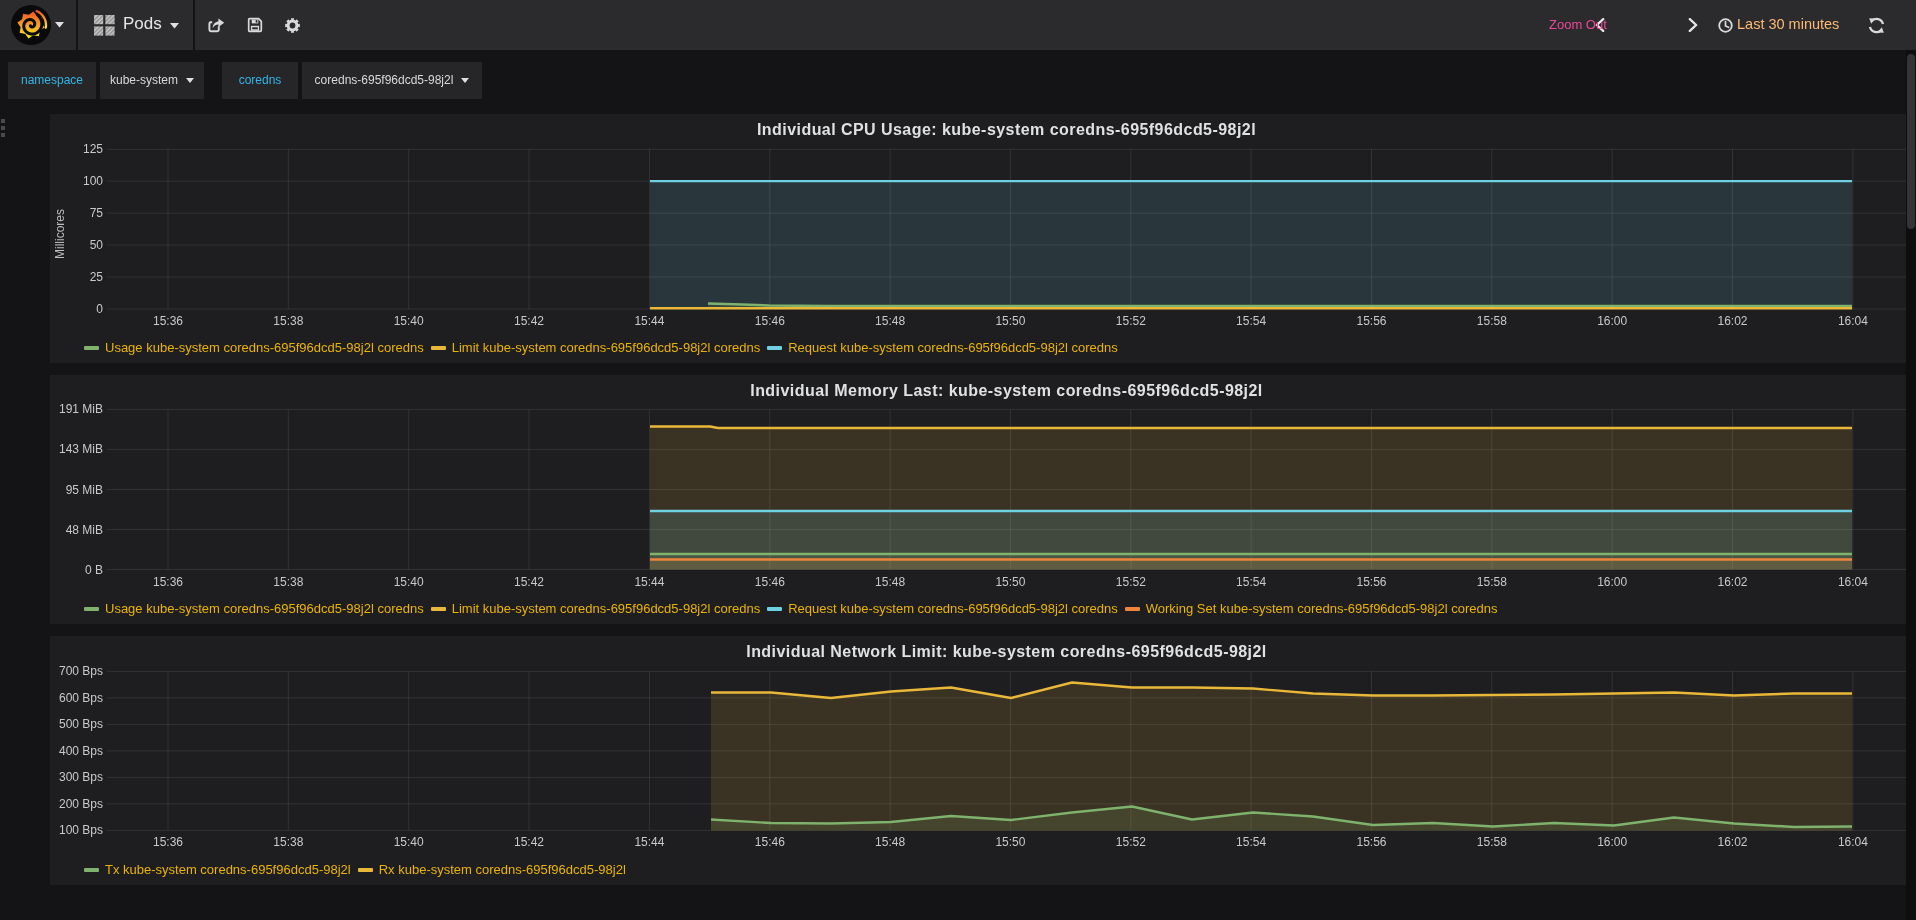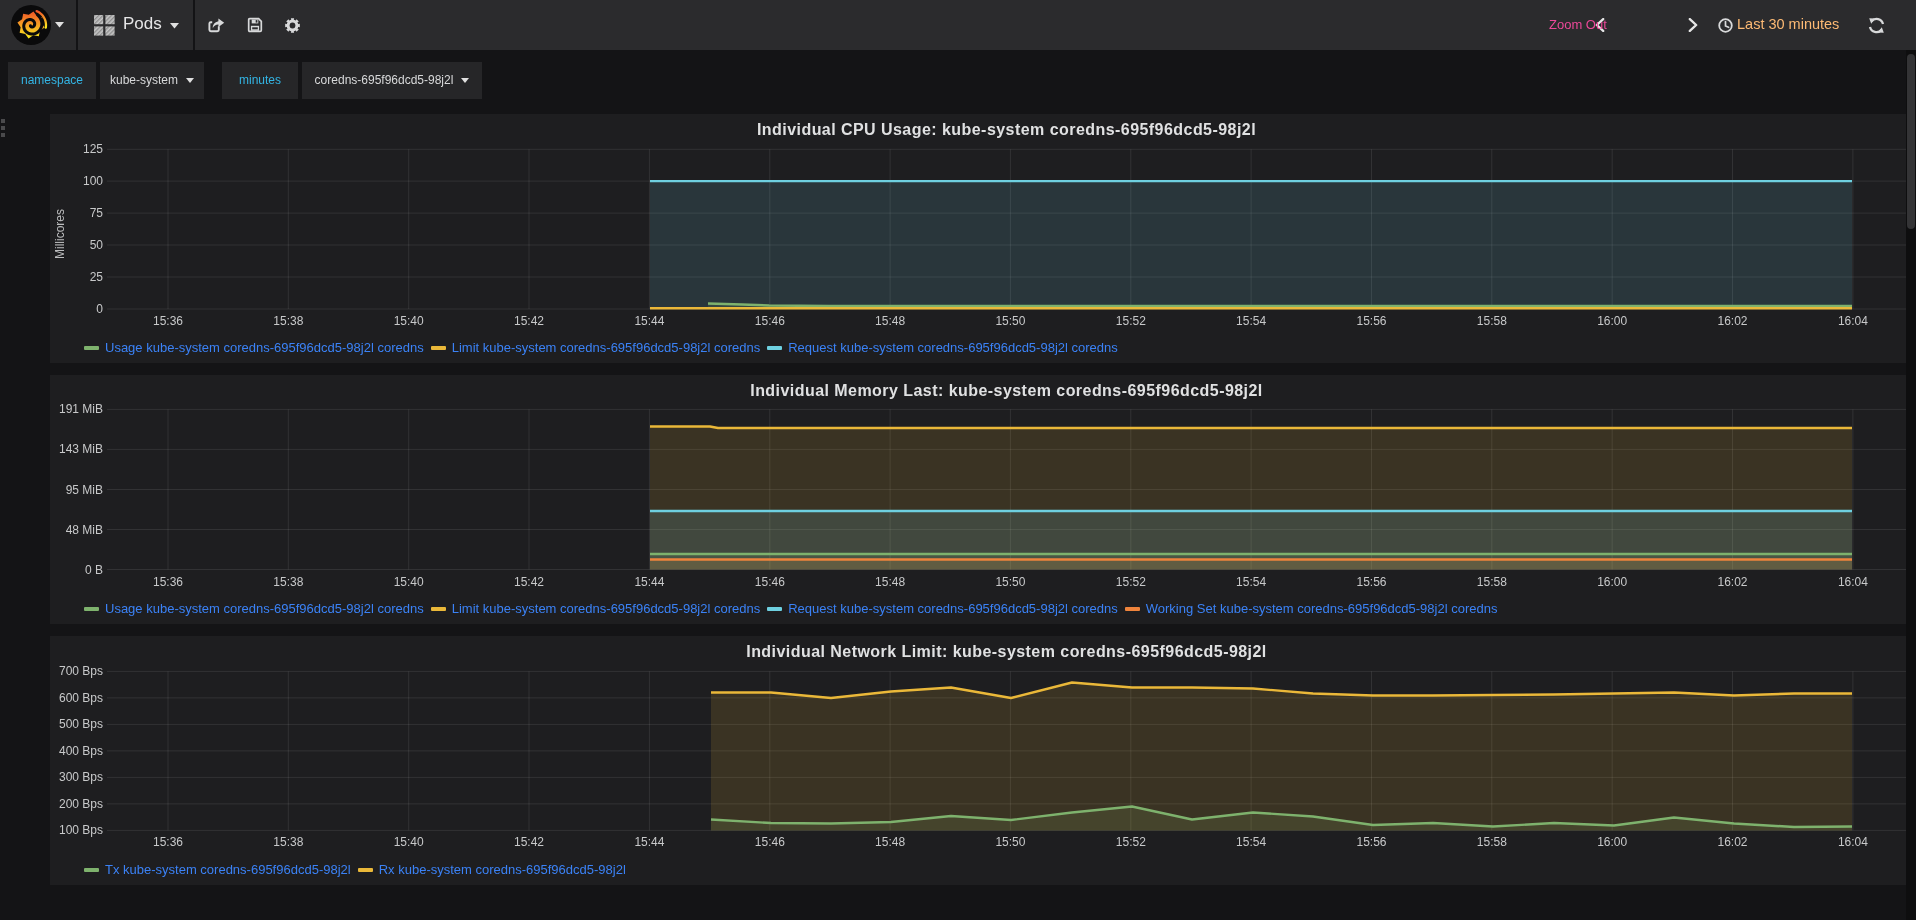--- a/index.html
+++ b/index.html
@@ -11,21 +11,21 @@
 .sub { position:absolute; left:0; top:0; width:1916px; height:50px; }
 .box { position:absolute; top:62px; height:37px; background:#262628; color:#d8d9da;
   font-size:12px; line-height:37px; text-align:center; white-space:nowrap; }
 .box.lab { color:#33b5e5; }
 .vcaret { display:inline-block; width:0; height:0; border-left:4.5px solid transparent;
   border-right:4.5px solid transparent; border-top:5px solid #e0e0e0; margin-left:8px; vertical-align:middle; }
 .panel { position:absolute; left:8px; width:1891px; background:#1e1e20;margin-left:42px; }
 .ptitle { position:absolute; top:7px; left:11px; width:100%; text-align:center;
   font-size:16px; font-weight:bold; color:#e0e1e2; letter-spacing:0.45px; }
 .legend { position:absolute; left:34px; top:226px; height:16px; white-space:nowrap;
-  font-size:13px; color:#3b82f6; }
+  font-size:13px; color:#eab308; }
 .li { margin-right:7px; }
 .ld { display:inline-block; width:15px; height:4px; border-radius:1px; margin-right:6px; vertical-align:2.5px; }
 .rsz { position:absolute; right:4px; bottom:1px; }
 .ldots { position:absolute; left:1px; top:119px; }
 .ldots i { display:block; width:4px; height:4px; background:#4a4a4c; margin-bottom:3px; }
 .sbar { position:absolute; right:0; top:50px; width:10px; height:870px; background:#0e0e0f; }
 .sthumb { position:absolute; right:1px; top:54px; width:8px; height:175px; background:#343436; border-radius:4px; }
 svg text { font-family:"Liberation Sans", sans-serif; }
 </style></head>
 <body>
@@ -95,21 +95,21 @@
 <svg width="17" height="17" viewBox="0 0 17 17" style="position:absolute;left:1868px;top:17px">
 <path d="M 15 7 A 6.6 6.6 0 0 0 3.5 4.2" fill="none" stroke="#d8d9da" stroke-width="2.3"></path>
 <polygon points="1.2,1.2 7.0,1.4 3.2,6.8" fill="#d8d9da"></polygon>
 <path d="M 2 10 A 6.6 6.6 0 0 0 13.5 12.8" fill="none" stroke="#d8d9da" stroke-width="2.3"></path>
 <polygon points="15.8,15.8 10.0,15.6 13.8,10.2" fill="#d8d9da"></polygon>
 </svg>
 </div>
 <div class="sub">
 <div class="box lab" style="left:8px;width:88px">namespace</div>
 <div class="box val" style="left:100px;width:104px">kube-system<span class="vcaret"></span></div>
-<div class="box lab" style="left:222px;width:76px">minutes</div>
+<div class="box lab" style="left:222px;width:76px">coredns</div>
 <div class="box val" style="left:302px;width:180px">coredns-695f96dcd5-98j2l<span class="vcaret"></span></div>
 </div>
 <div class="panel" style="top:114px;height:249px">
       <div class="ptitle">Individual CPU Usage: kube-system coredns-695f96dcd5-98j2l</div>
       <svg style="position:absolute;left:0;top:0" width="1891" height="225" viewBox="0 0 1891 225">
         <line x1="57.0" y1="195.0" x2="1863.0" y2="195.0" stroke="rgba(255,255,255,0.09)" stroke-width="1"></line>
         <line x1="57.0" y1="163.0" x2="1863.0" y2="163.0" stroke="rgba(255,255,255,0.09)" stroke-width="1"></line>
         <line x1="57.0" y1="131.0" x2="1863.0" y2="131.0" stroke="rgba(255,255,255,0.09)" stroke-width="1"></line>
         <line x1="57.0" y1="99.1" x2="1863.0" y2="99.1" stroke="rgba(255,255,255,0.09)" stroke-width="1"></line>
         <line x1="57.0" y1="67.1" x2="1863.0" y2="67.1" stroke="rgba(255,255,255,0.09)" stroke-width="1"></line>

